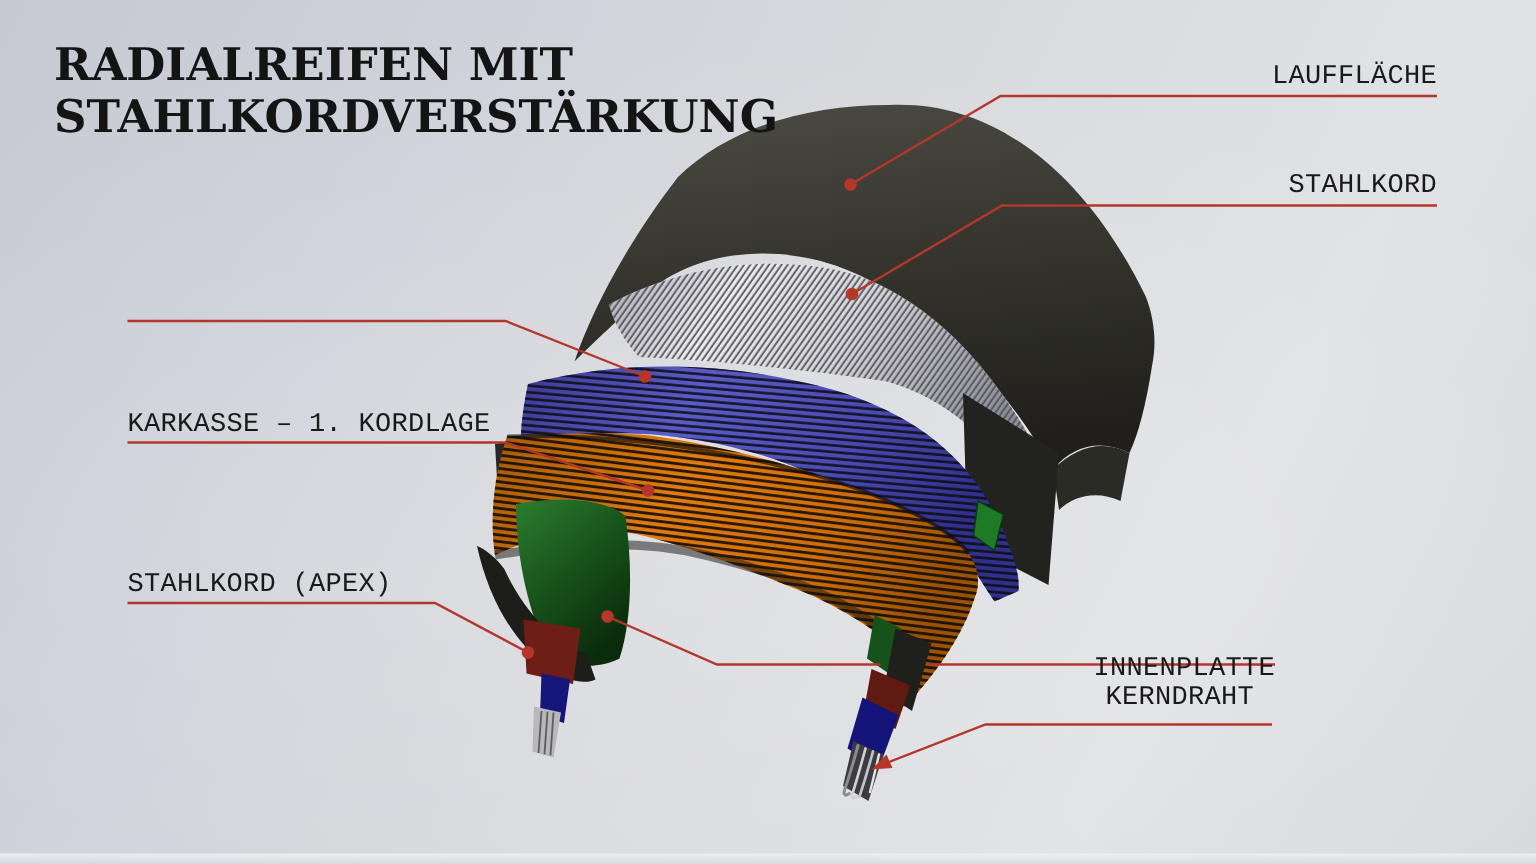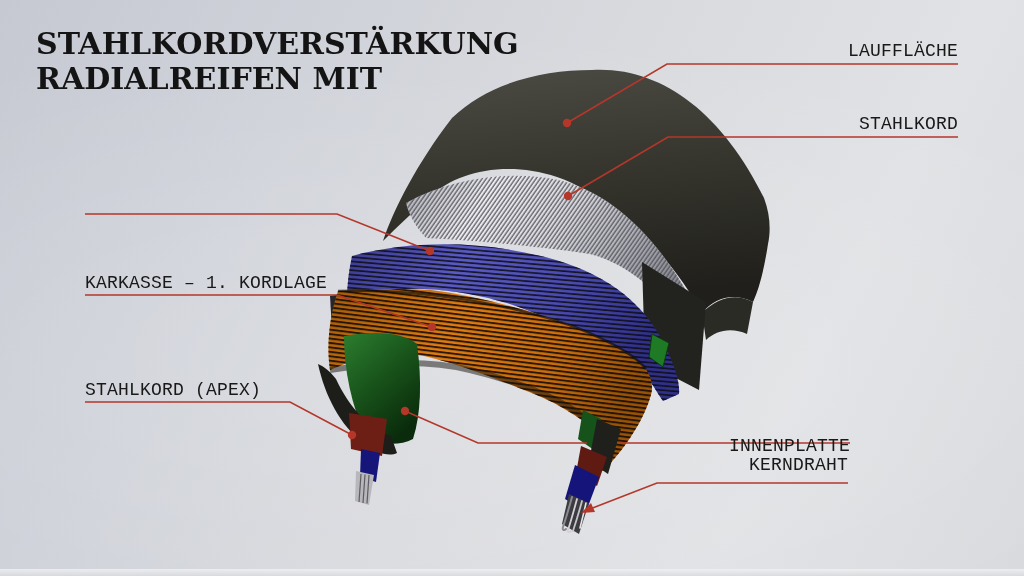--- a/index.html
+++ b/index.html
@@ -16,21 +16,21 @@
     font-weight:bold;font-size:30px;line-height:35px;letter-spacing:0px;}
   .lbl{position:absolute;color:#191919;font-size:18px;line-height:22px;
     letter-spacing:.2px;white-space:nowrap;font-family:Liberation Mono, monospace;}
   .lbl.r{text-align:right;}
   #lbl-laufflaeche{right:66px;top:40px;}
   #lbl-stahlkord{right:66px;top:113px;text-align:center;}
   #lbl-karkasse2{left:85px;top:191px;}
   #lbl-karkasse1{left:85px;top:272px;text-align:center;}
   #lbl-kernreiter{left:85px;top:379px;}
   #lbl-innenplatte{right:174px;top:435px;margin-left:47px;}
-  #lbl-kerndraht{right:176px;top:454px;}
+  #lbl-kerndraht{right:188px;top:454px;}
   svg.art{position:absolute;left:0;top:0;}
 </style>
 </head>
 <body>
 
 <div class="stage">
 
   <svg class="art" width="1024" height="576" viewBox="0 0 1024 576">
     <defs>
       <linearGradient id="gTread" x1="0" y1="0" x2="0.15" y2="1">
@@ -155,22 +155,22 @@
         <circle cx="405" cy="411" r="4.2" fill="#b4372a" stroke="none"></circle>
       </g>
       <g>
         <polyline points="848,483 657,483 590,509"></polyline>
         <polygon points="581,513 595,512 591,503" fill="#b4372a" stroke="none"></polygon>
       </g>
     </g>
   </svg>
 
   <div class="title">
+    <div>RADIALREIFEN MIT</div>
     <div>STAHLKORDVERSTÄRKUNG</div>
-    <div>RADIALREIFEN MIT</div>
   </div>
 
   <div class="lbl r" id="lbl-laufflaeche">LAUFFLÄCHE</div>
   <div class="lbl r" id="lbl-stahlkord">STAHLKORD</div>
   <div class="lbl" id="lbl-karkasse1">KARKASSE – 1. KORDLAGE</div>
   <div class="lbl" id="lbl-kernreiter">STAHLKORD (APEX)</div>
   <div class="lbl r" id="lbl-innenplatte">INNENPLATTE</div>
   <div class="lbl r" id="lbl-kerndraht">KERNDRAHT</div>
 
   <div class="floor"></div>

